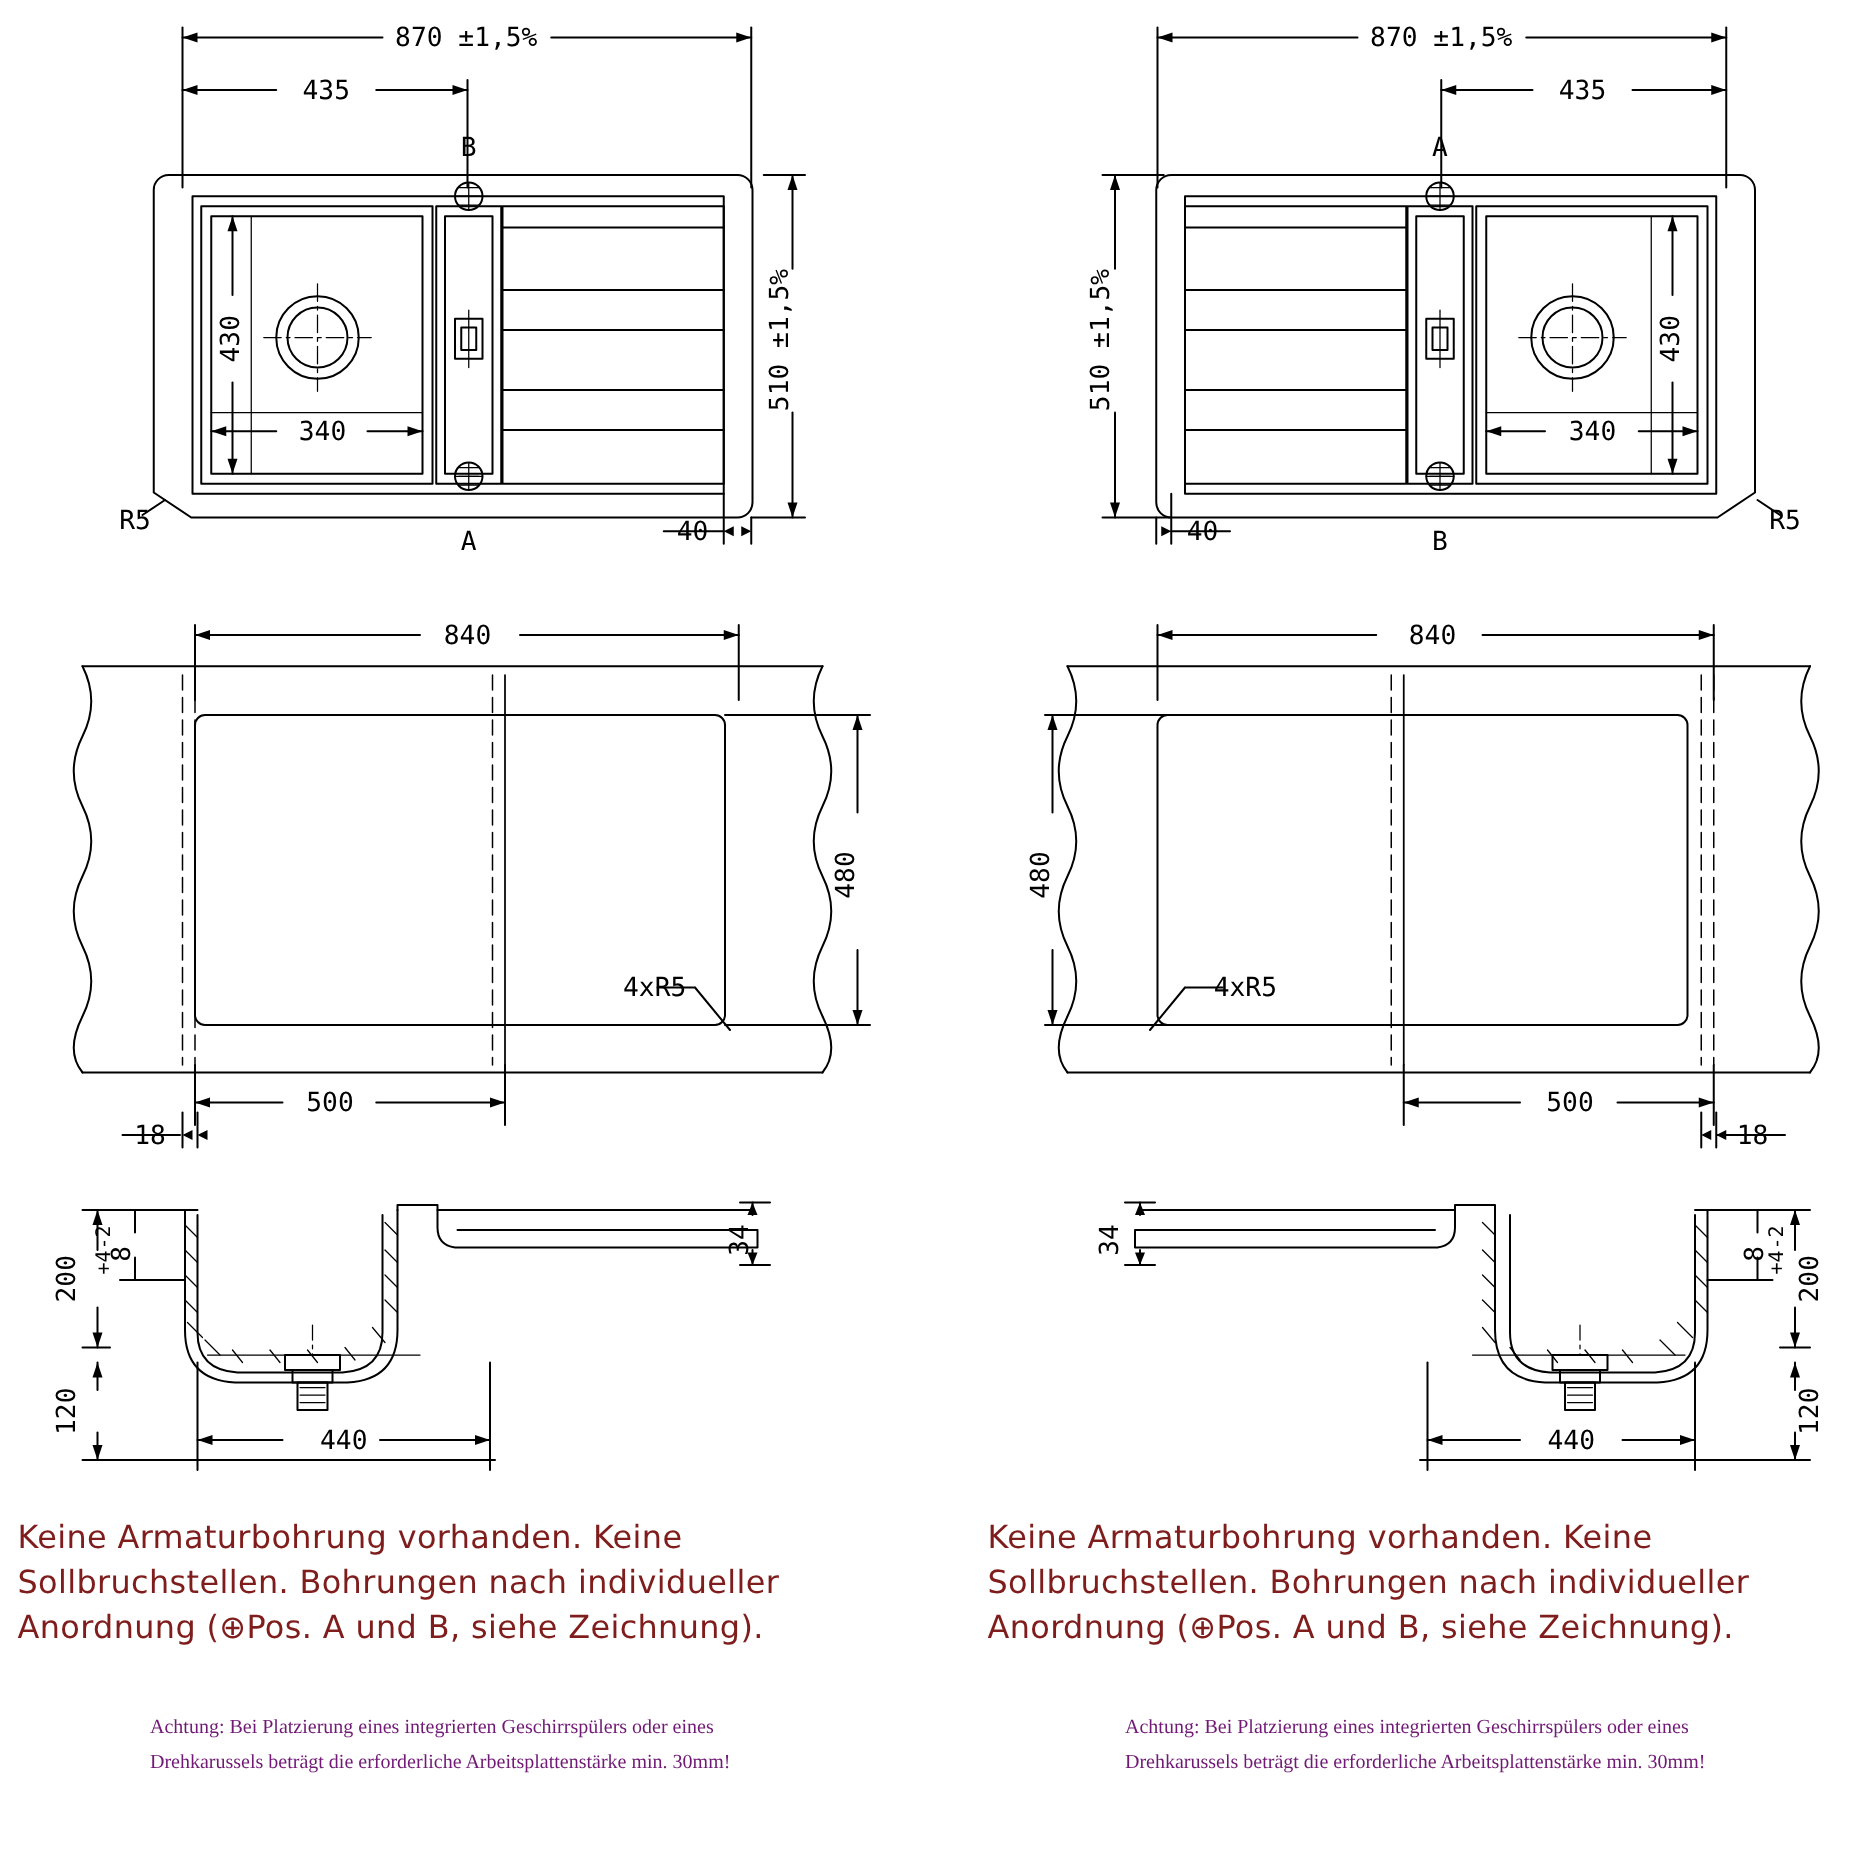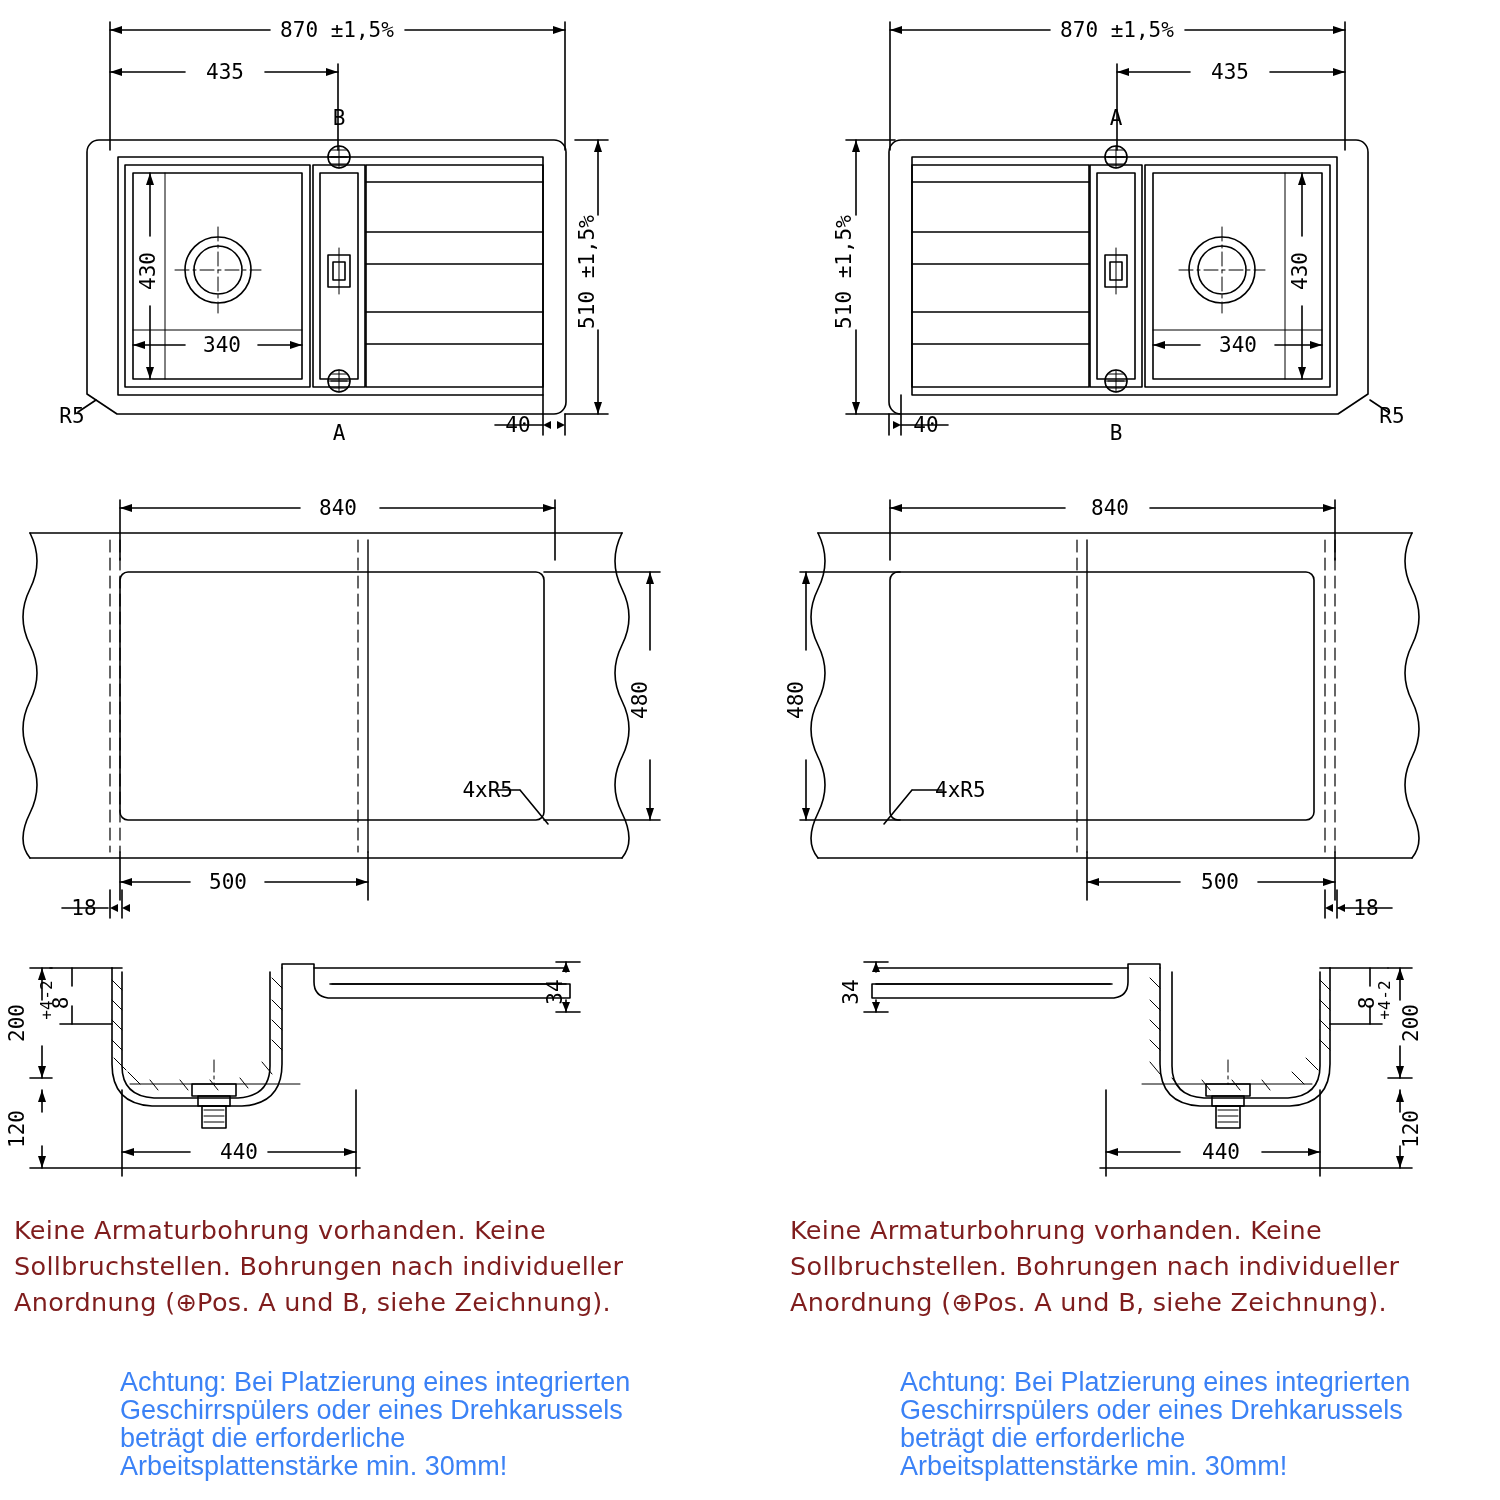--- a/index.html
+++ b/index.html
@@ -1,22 +1,22 @@
 <!DOCTYPE html>
 <html><head>
 <meta charset="utf-8">
 <style>
   html,body{margin:0;padding:0;background:#ffffff;}
   body{width:1500px;height:1500px;position:relative;font-family:"DejaVu Sans",sans-serif;color:#000;}
-  .stage{position:absolute;left:0;top:0;width:1326px;height:1500px;}
+  .stage{position:absolute;left:0;top:0;width:1326px;height:1500px;padding-left:36px;}
   svg{display:block;}
   .txt{font-family:"DejaVu Sans Mono","DejaVu Sans",monospace;font-size:21px;fill:#000;}
   .txt-s{font-family:"DejaVu Sans Mono","DejaVu Sans",monospace;font-size:16px;fill:#000;}
   .note{position:absolute;font-family:"DejaVu Sans",sans-serif;font-size:25.5px;line-height:36px;color:#7f1d1d;letter-spacing:0.3px;}
-  .warn{position:absolute;font-family:Liberation Sans, sans-serif;font-size:27px;line-height:28px;color:#3b82f6;}
+  .warn{position:absolute;font-family:Liberation Serif, serif;font-size:16px;line-height:28px;color:#701a75;}
 </style>
 </head>
 <body>
 
 <div class="stage">
 <svg width="1500" height="1220" viewBox="0 0 1500 1220">
   <g fill="none" stroke="#000" stroke-width="1.6" stroke-linecap="round" stroke-linejoin="round">
 
     <line x1="110" y1="30" x2="270" y2="30"></line>
     <line x1="405" y1="30" x2="565" y2="30"></line>

